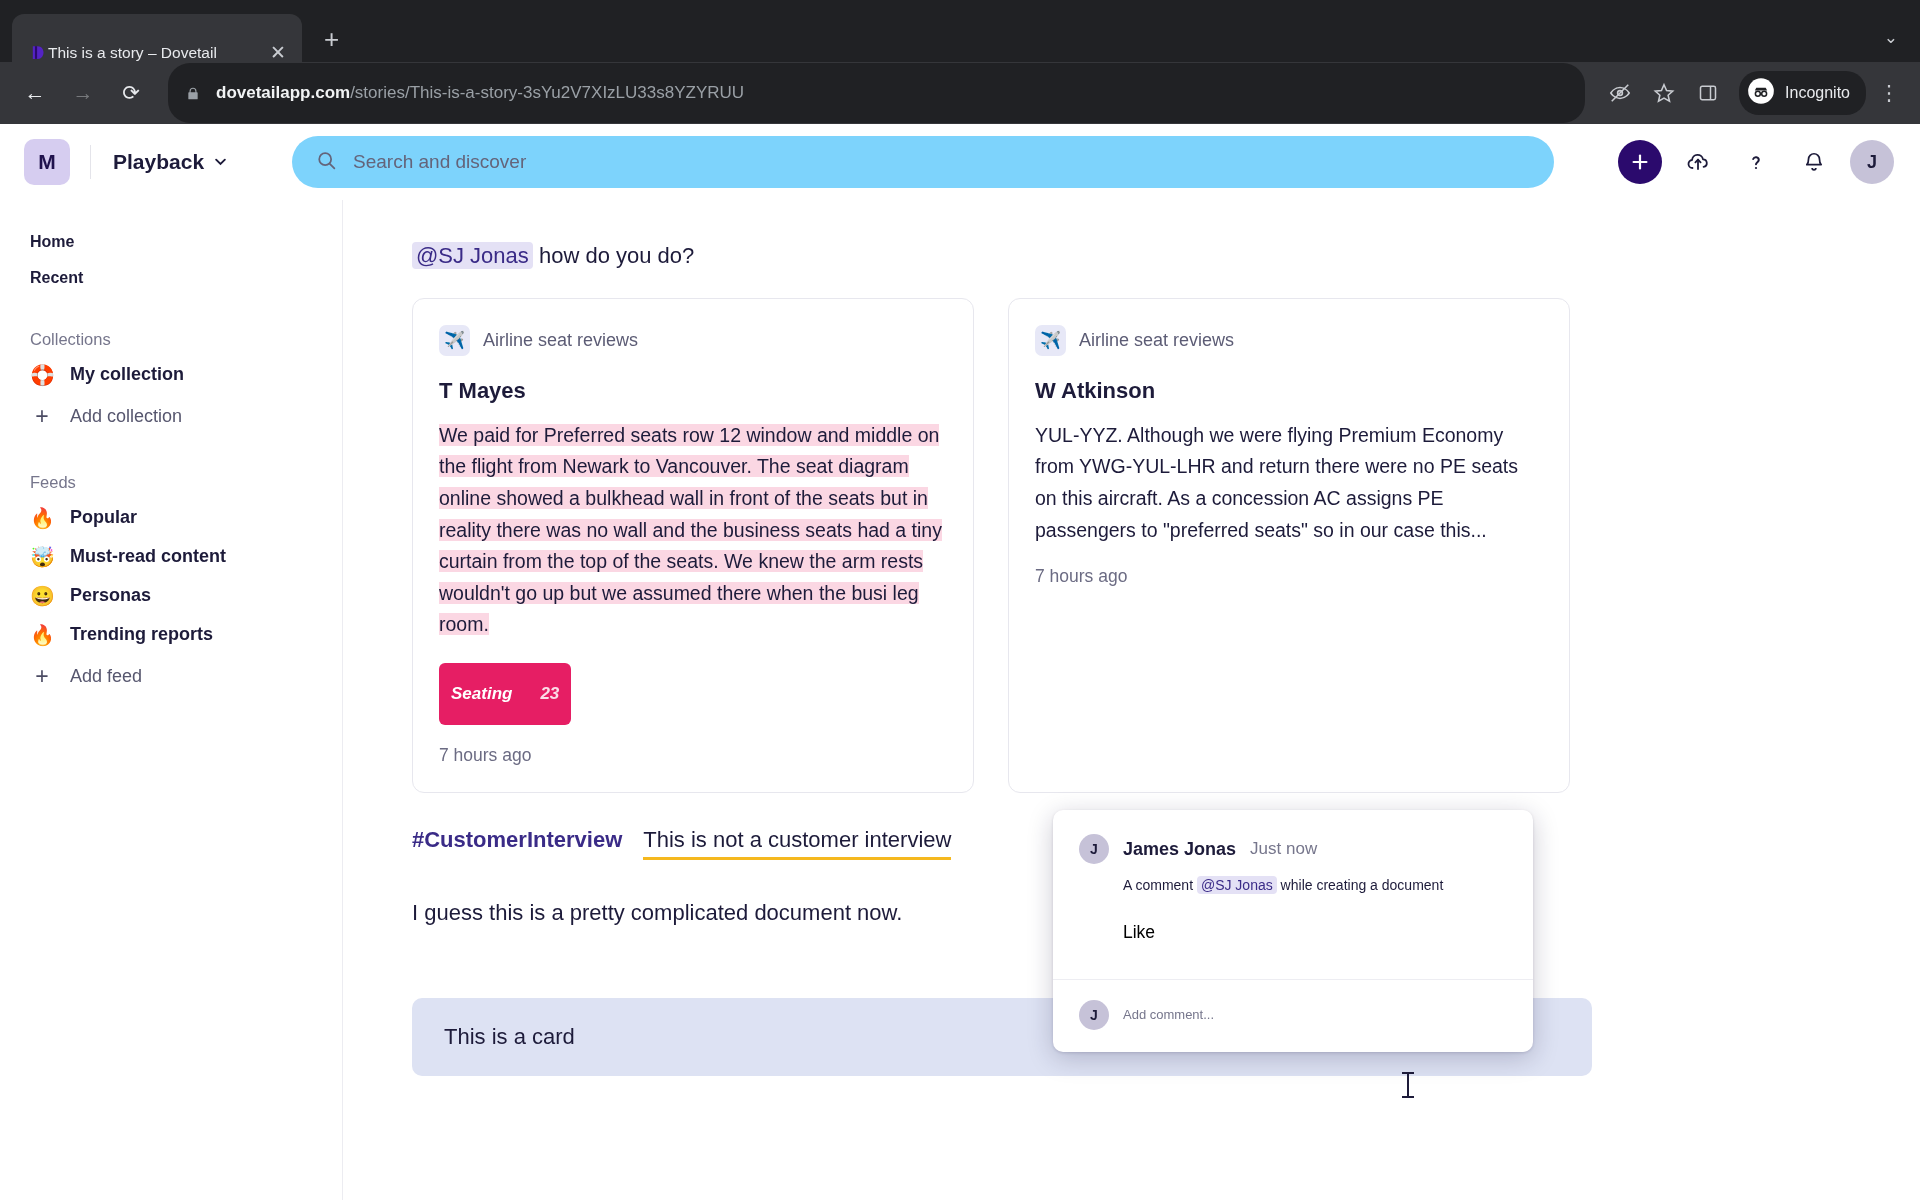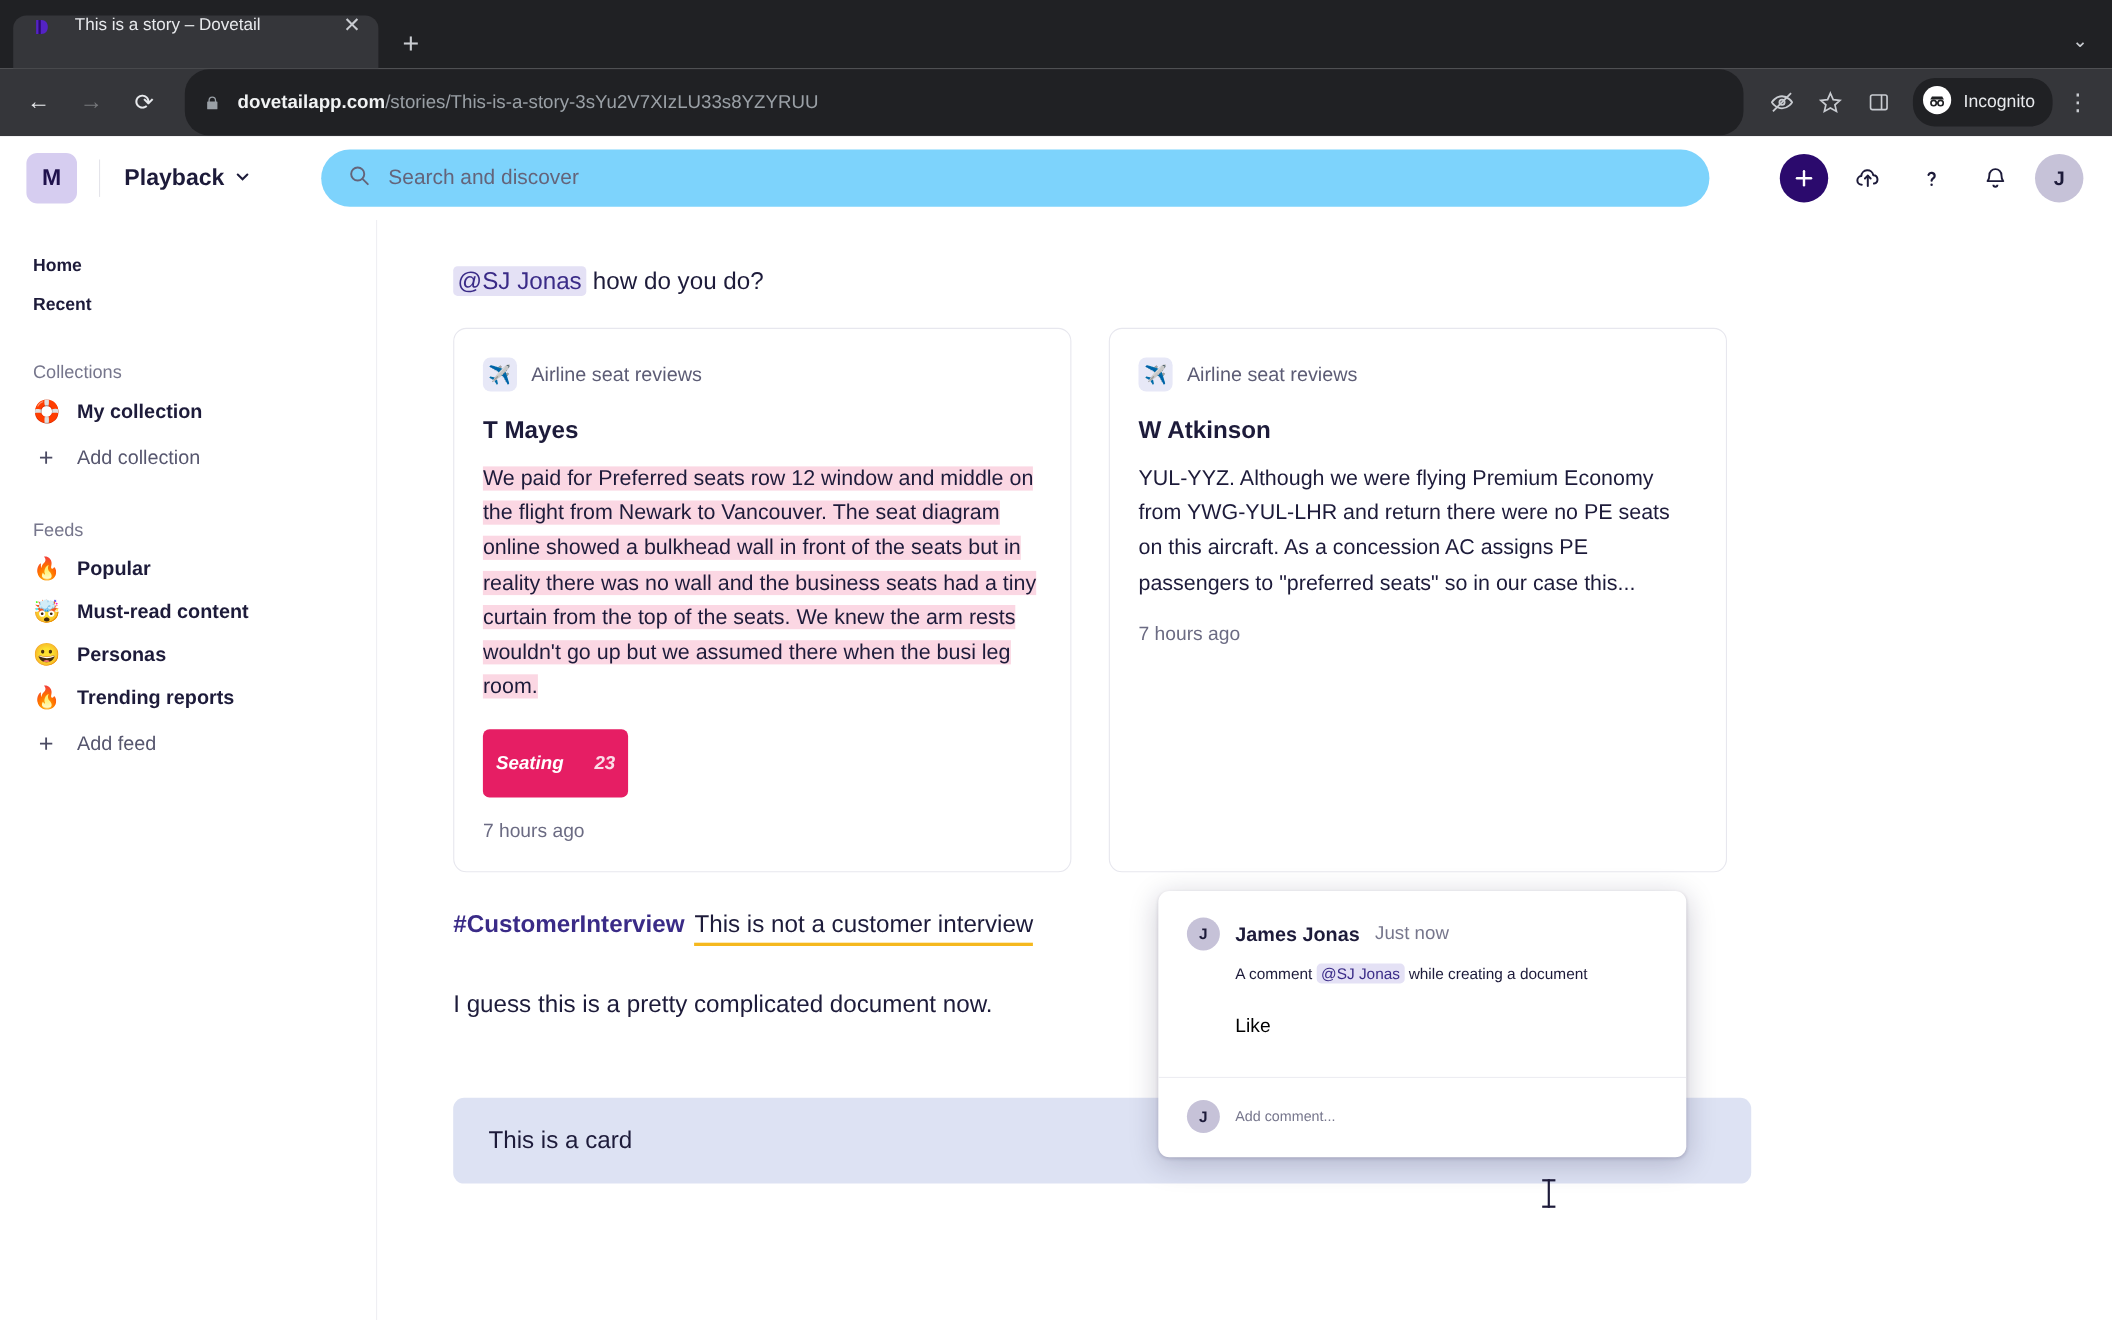--- a/index.html
+++ b/index.html
@@ -11,22 +11,22 @@
   }
 
   
   .browser { width: 1920px; height: 1200px; display: flex; flex-direction: column; }
 
   .tabstrip {
     height: 62px; background: #202124; position: relative;
     display: flex; align-items: flex-end; padding-left: 12px;
   }
   .tab {
-    display: flex; align-items: flex-start; gap: 20px;
-    height: 48px; width: 332px;
+    display: flex; align-items: flex-end; gap: 0;
+    height: 48px; width: 290px;
     background: #35363a; border-radius: 12px 12px 0 0;
     padding: 0 14px 0 16px; position: relative;
   }
   .tab-favicon { width: 20px; height: 20px; flex: 0 0 20px; display:flex; align-items:center; justify-content:center;}
   .tab-title {
     color: #e8eaed; font-size: 15.5px; white-space: nowrap;
     overflow: hidden; text-overflow: ellipsis; flex: 1;
   }
   .tab-close { color: #c9ccd1; font-size: 19px; line-height: 1; width: 20px; text-align:center; }
   .newtab { color: #c9ccd1; font-size: 26px; margin-left: 22px; margin-bottom: 10px; line-height:1; }
@@ -184,21 +184,21 @@
     display: flex; align-items: center; gap: 14px;
   }
   .cp-input-ph { font-size: 13px; color: #76768c; }
 
   
   .heading-row {
     display: flex; align-items: baseline; margin-top: 34px; position: relative;
   }
   .hashtag { color: #3a2b87; font-size: 22px; font-weight: bold; }
   .hl-underline {
-    font-size: 22px; color: #1d1b3a; margin-left: 9px;
+    font-size: 22px; color: #1d1b3a; margin-left: 21px;
     border-bottom: 3px solid #f5b81e; padding-bottom: 4px;
   }
   .para2 { font-size: 22px; color: #1d1b3a; margin-top: 40px; }
   .blue-card {
     margin-top: 72px; background: #dde2f3; border-radius: 10px;
     height: 78px; display: flex; align-items: center; padding: 0 32px;
     width: 1180px;
   }
   .blue-card-text { font-size: 22px; color: #1d1b3a; }
 

